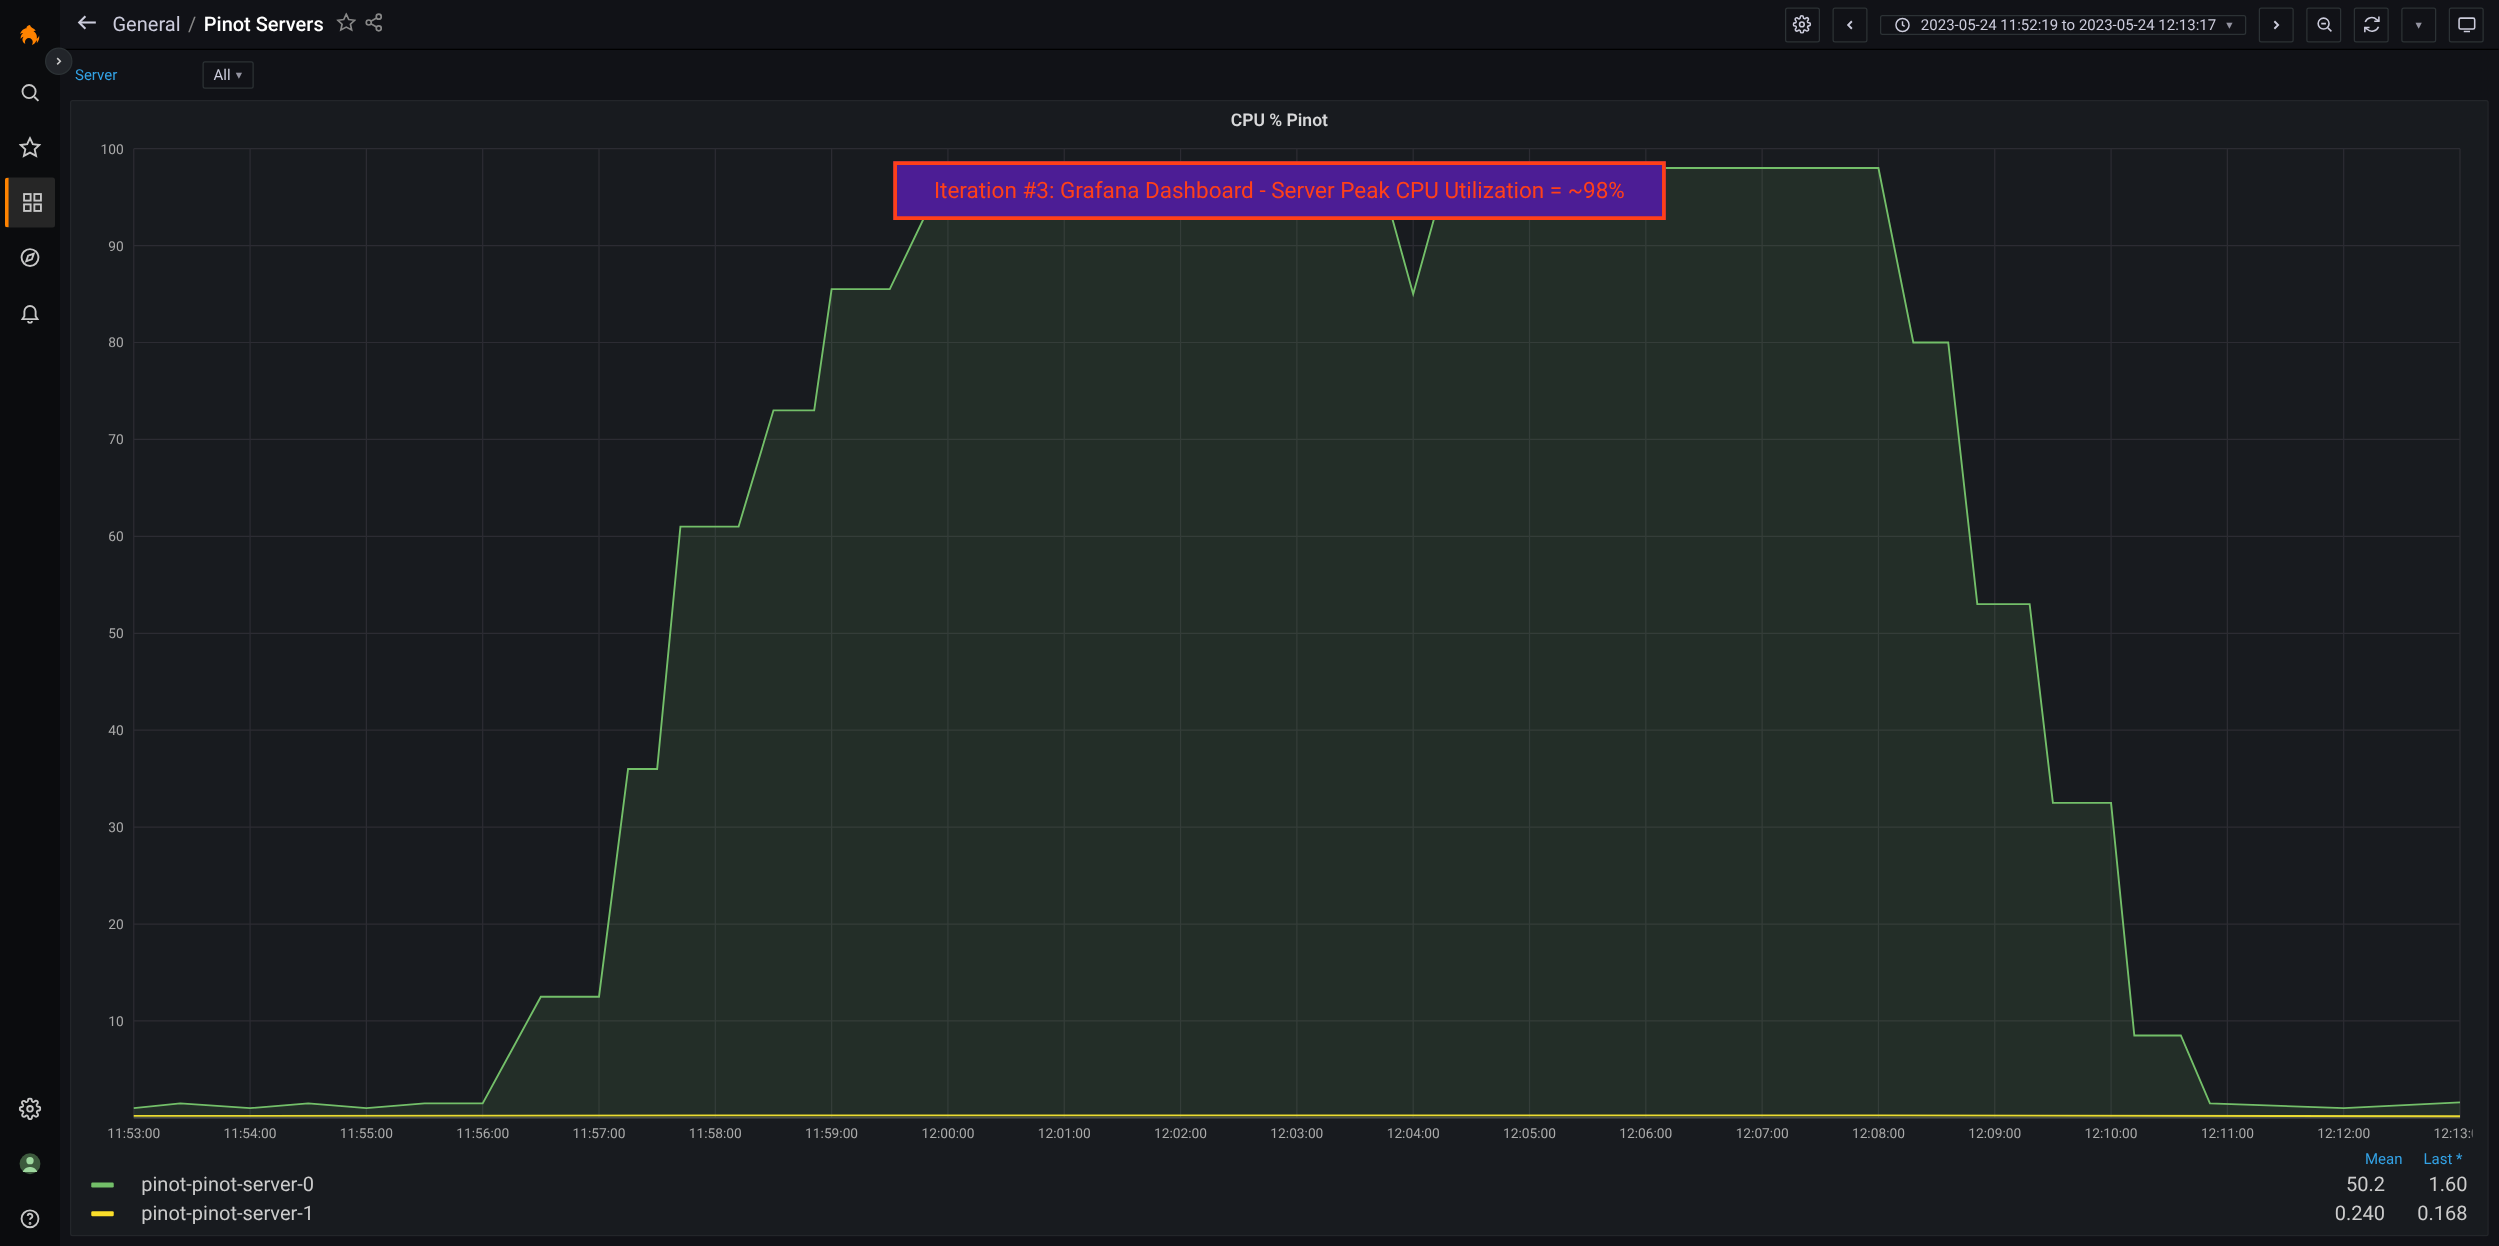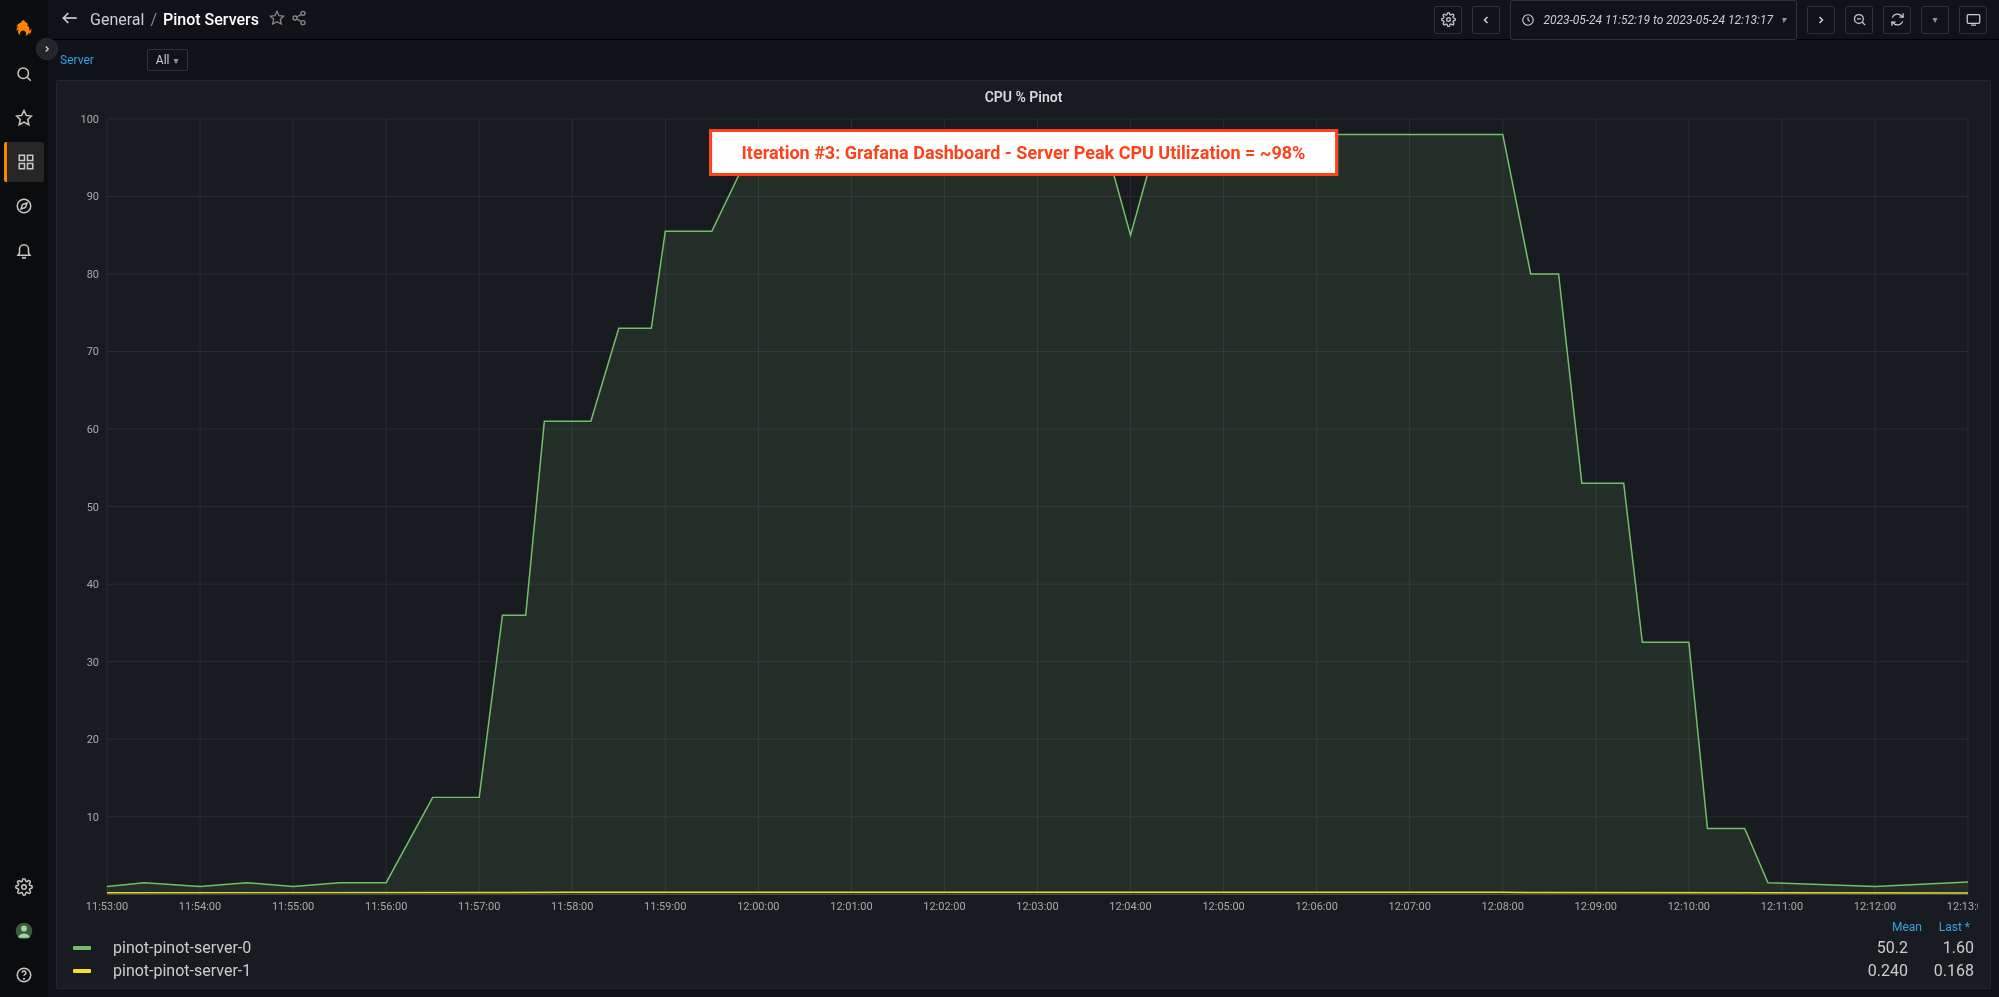--- a/index.html
+++ b/index.html
@@ -60,44 +60,44 @@
   .top-spacer { flex: 1; }
   .icon-btn {
     width: 28px; height: 28px;
     display: flex; align-items: center; justify-content: center;
     border: 1px solid var(--border); border-radius: 2px;
     color: var(--text); cursor: pointer; background: transparent;
   }
   .time-picker {
     display: flex; align-items: center; gap: 8px;
     border: 1px solid var(--border); border-radius: 2px;
-    padding: 0 10px; height: 40px; font-size: 12px; cursor: pointer; font-style: italic;
+    padding: 0 10px; height: 16px; font-size: 12px; cursor: pointer;
   }
   .varbar {
-    height: 40px; display: flex; align-items: center; gap: 9px;
+    height: 40px; display: flex; align-items: center; gap: 24px;
     padding: 0 12px;
   }
   .var-label { color: var(--accent-blue); font-size: 12px; }
   .var-select {
     border: 1px solid var(--border); border-radius: 2px;
     padding: 3px 8px; font-size: 12px; cursor: pointer;
     display: flex; align-items: center; gap: 4px; margin-left: 44px;
   }
   .panel-wrap { flex: 1; padding: 0 8px 8px 8px; min-height: 0; }
   .panel {
     background: var(--panel); border: 1px solid rgba(255,255,255,0.05);
     height: 100%; display: flex; flex-direction: column;
     border-radius: 2px;
   }
   .panel-title { text-align: center; padding: 8px; font-size: 14px; font-weight: 600; color: #d8d9da;}
   .chart-area { flex: 1; position: relative; padding: 0 12px 0 12px; min-height: 0;}
   .annotation {
     position: absolute; top: 16px; left: 50%; transform: translateX(-50%);
-    background: #ffffff; border: 3px solid #ff4019;
-    padding: 10px 30px; color: #ff4019; font-weight: 700;
+    background: #4c1d95; border: 3px solid #ff4019;
+    padding: 10px 30px; color: #ff4019; font-weight: 400;
     font-size: 18px; z-index: 10; white-space: nowrap;
   }
   svg.plot { width: 100%; height: 100%; display: block; }
   .grid-line { stroke: var(--grid); stroke-width: 1; }
   .axis-line { stroke: #555; stroke-width: 1; }
   .series-0-fill { fill: rgba(115,191,105,0.12); stroke: none; }
   .legend {
     padding: 2px 16px 6px 16px;
   }
   .legend-header {

